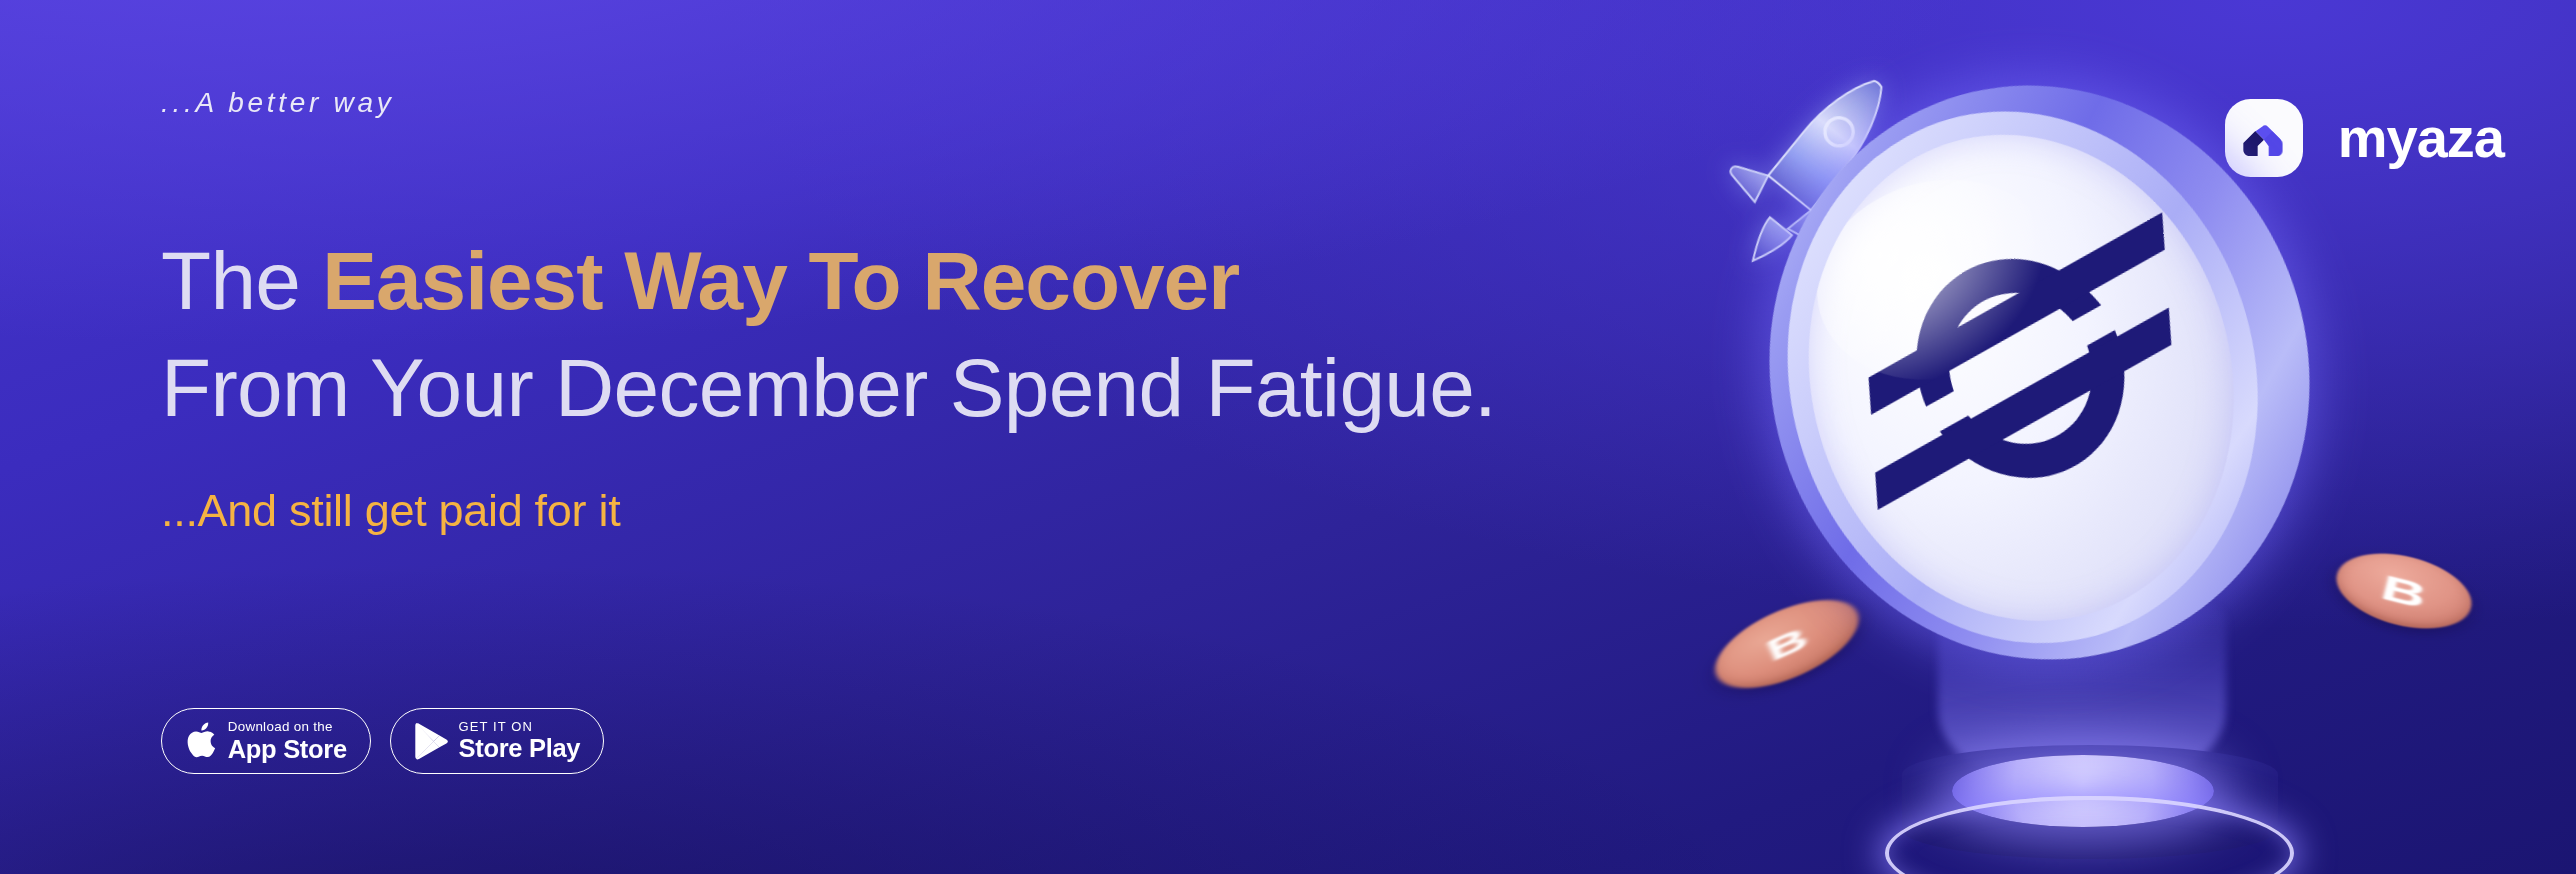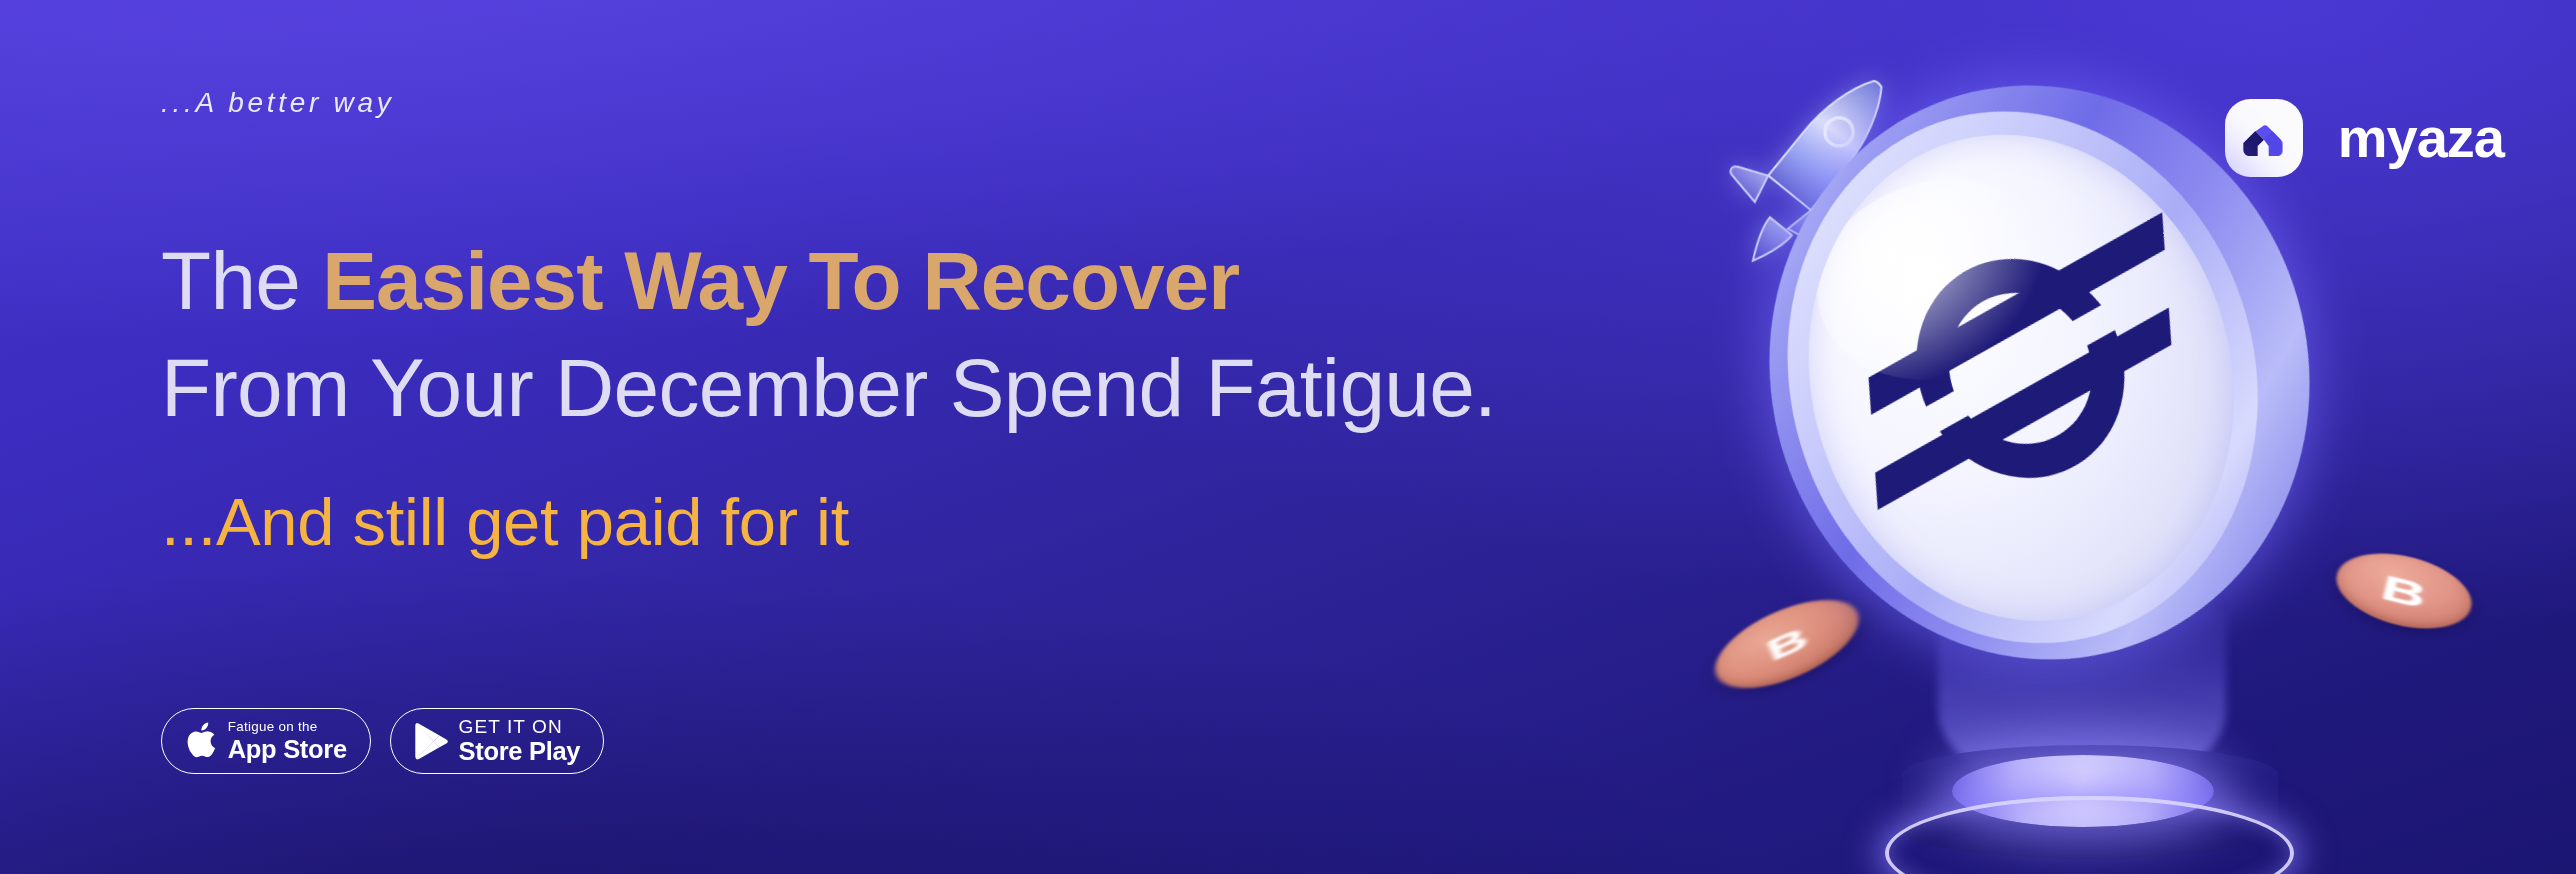--- a/index.html
+++ b/index.html
@@ -43,21 +43,21 @@
     font-style:italic;
   }
 
   .hl{
     position:absolute; left:0;
     white-space:nowrap;
     line-height:1;
   }
   #hl1{ top:240px; font-size:82px; }
   #hl2{ top:347px; font-size:82px; }
-  #hl3{ top:488px; font-size:67px; }
+  #hl3{ top:488px; font-size:45px; }
 
   .hl-light{
     font-weight:300;
     color:#dedcf2;
     letter-spacing:-0.7px;
   }
   .hl-gold{
     font-weight:700;
     color:#d9a76c;
     letter-spacing:-1px;
@@ -88,21 +88,21 @@
   .store-txt{ display:flex; flex-direction:column; justify-content:center; line-height:1; }
   .store-top{
     color:#ffffff; font-size:13.4px; font-weight:400;
     letter-spacing:0.3px; margin-bottom:3.4px;
   }
   .store-bot{
     color:#ffffff; font-size:25.5px; font-weight:600;
     letter-spacing:-0.3px;
     text-align:center;
   }
-  #gp-btn .store-top{ font-size:19px; letter-spacing:1.1px; }
+  #gp-btn .store-top{ font-size:13px; letter-spacing:1.1px; }
 
   
   #logo{
     position:absolute; right:72px; top:99px;
     display:flex; align-items:center; gap:35px;
   }
   #logo-mark{
     position:relative;
     width:78px; height:78px;
     background:#fbfbfe;
@@ -270,21 +270,21 @@
     <div id="stores">
 
       <a class="store-btn" id="as-btn">
         <span class="glyph">
           <svg width="32" height="39" viewBox="0 0 24 29" aria-hidden="true">
             <path fill="#ffffff" d="M16.1 4.4c.9-1.1 1.5-2.6 1.3-4.1-1.3.05-2.9.9-3.8 2-.8 1-1.5 2.5-1.3 3.95 1.45.1 2.9-.75 3.8-1.85z"></path>
             <path fill="#ffffff" d="M17.4 6.9c-2.1-.12-3.9 1.2-4.9 1.2-1 0-2.55-1.17-4.2-1.14-2.16.03-4.16 1.26-5.27 3.2-2.25 3.9-.58 9.68 1.6 12.85 1.07 1.55 2.35 3.29 4.03 3.23 1.6-.06 2.21-1.04 4.15-1.04 1.93 0 2.48 1.04 4.17 1.01 1.73-.03 2.82-1.58 3.88-3.14 1.22-1.8 1.72-3.54 1.75-3.63-.04-.02-3.36-1.29-3.39-5.12-.03-3.2 2.61-4.73 2.73-4.81-1.49-2.2-3.81-2.45-4.62-2.51z"></path>
           </svg>
         </span>
         <span class="store-txt">
-          <span class="store-top">Fatigue on the</span>
+          <span class="store-top">Download on the</span>
           <span class="store-bot">App Store</span>
         </span>
       </a>
 
       <a class="store-btn" id="gp-btn">
         <span class="glyph">
           <svg width="34" height="38" viewBox="0 0 26 29" aria-hidden="true">
             <path fill="#ffffff" d="M1.6.9C1.2 1.3 1 1.9 1 2.7v23.6c0 .8.2 1.4.6 1.8l.1.1 13.3-13.3v-.3L1.7.8l-.1.1z"></path>
             <path fill="#ffffff" d="M19.4 19.3l-4.4-4.4v-.3l4.4-4.4.1.06 5.25 3c1.5.84 1.5 2.23 0 3.08l-5.25 2.96-.1.04z"></path>
             <path fill="#ffffff" d="M19.5 19.25L15 14.75 1.6 28.15c.5.52 1.3.58 2.2.06l15.7-8.96"></path>

